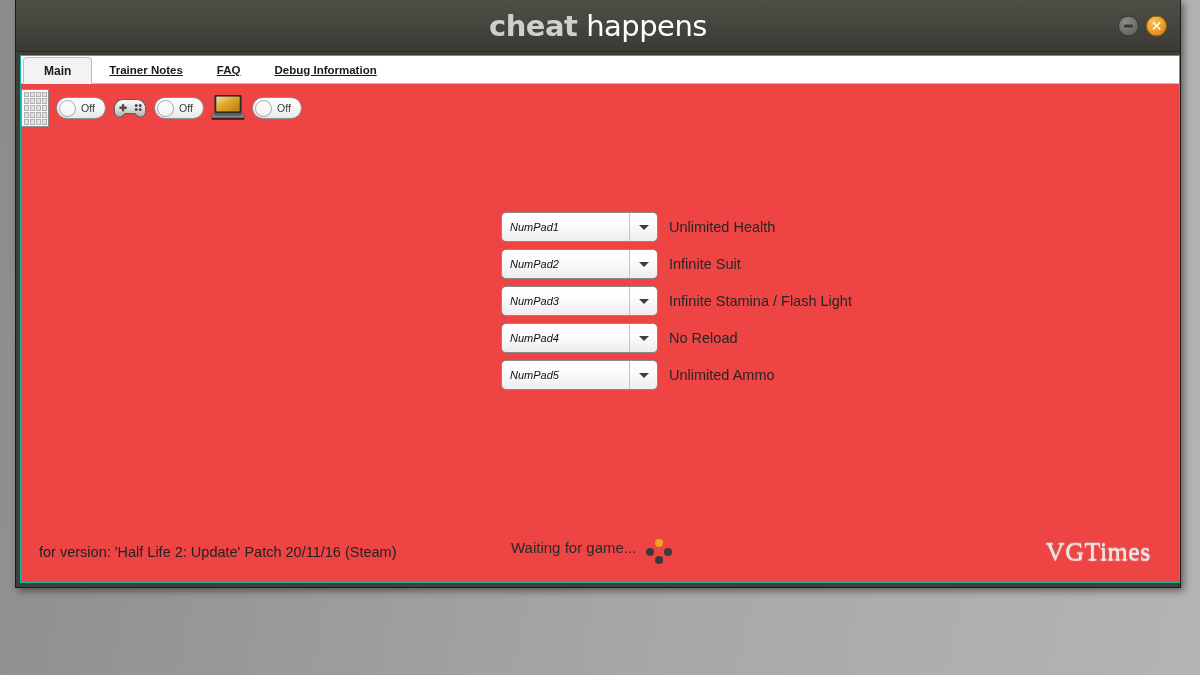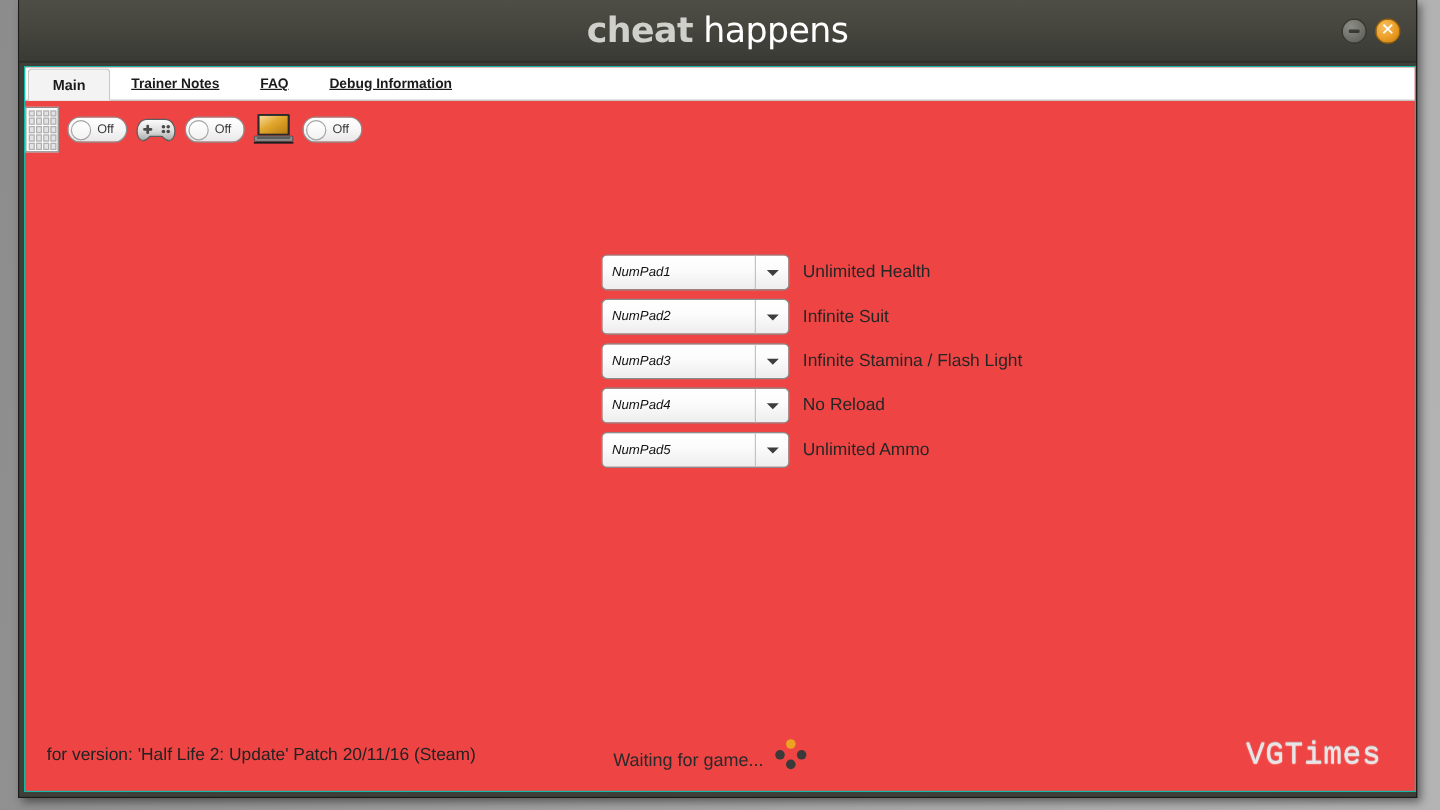--- a/index.html
+++ b/index.html
@@ -15,21 +15,21 @@
     background: linear-gradient(100deg, #8c8c8c 0%, #9a9a9a 30%, #a8a8a8 60%, #b4b4b4 100%);
     position: relative;
   }
 
   
   #app-window {
     position: absolute;
     left: 15px;
     top: 0px;
     width: 1166px;
-    height: 665px;
+    height: 588px;
     background: #3f3f3a;
     border: 1px solid #1c1c1a;
     border-top: none;
     box-shadow: 3px 3px 7px rgba(0,0,0,0.45);
     display: flex;
     flex-direction: column;
   }
 
   
   #title-bar {
@@ -286,21 +286,21 @@
     position: absolute;
     left: 18px;
     font-size: 14.5px;
     color: #222222;
     white-space: nowrap;
   }
   #waiting-group {
     position: absolute;
     left: 490px;
     display: flex;
-    align-items: flex-end;
+    align-items: flex-start;
     gap: 10px;
   }
   #waiting-text {
     font-size: 15px;
     color: #2a2a2a;
     white-space: nowrap;
   }
   #spinner {
     position: relative;
     width: 26px;
@@ -320,21 +320,21 @@
   #spinner span.dot-bottom { left: 9px; top: 17px; }
 
   #watermark {
     position: absolute;
     right: 28px;
     font-size: 26px;
     color: #e6e6e6;
     letter-spacing: 0.5px;
     text-shadow: 0 1px 1px rgba(255,255,255,0.9), 0 -1px 0 rgba(170,170,170,0.55);
     user-select: none;
-    font-family: Liberation Mono, monospace;
+    font-family: Liberation Serif, serif;
   }
 </style>
 </head>
 <body>
 
 <div id="app-window">
 
   <div id="title-bar">
     <div id="brand-logo">
       <span class="brand-a">cheat</span>

